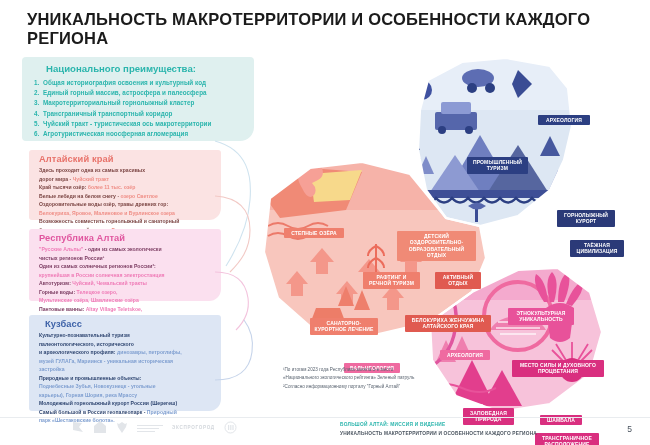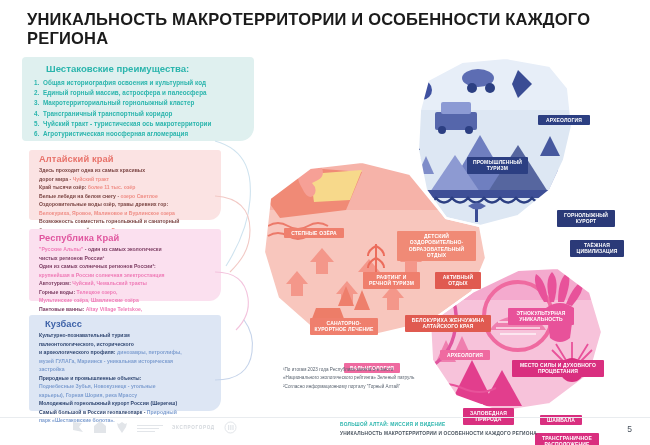--- a/index.html
+++ b/index.html
@@ -138,21 +138,21 @@
     position: absolute; right: 18px; top: 424px;
     font-size: 8.5px; color: #4a545f; font-weight: normal;
   }
 </style>
 </head>
 <body>
 
 <div class="page-title">УНИКАЛЬНОСТЬ МАКРОТЕРРИТОРИИ И ОСОБЕННОСТИ КАЖДОГО РЕГИОНА</div>
 
 <div class="adv-box">
-  <div class="adv-title">Шестаковские преимущества:</div>
+  <div class="adv-title">Национального преимущества:</div>
   <div class="adv-list" id="adv-list">
       <div class="adv-item">
         <span class="adv-num">1.</span>
         <span>Общая историография освоения и культурный код</span>
       </div>
       <div class="adv-item">
         <span class="adv-num">2.</span>
         <span>Единый горный массив, астросфера и палеосфера</span>
       </div>
       <div class="adv-item">
@@ -182,21 +182,21 @@
       <div class="ln">Край тысячи озёр: <em>более 11 тыс. озёр</em></div>
       <div class="ln">Белые лебеди на белом снегу - <em>озеро Светлое</em></div>
       <div class="ln">Оздоровительные воды озёр, травы древних гор:</div>
       <div class="ln"><em>Белокуриха, Яровое, Малиновое и Бурлинское озера</em></div>
       <div class="ln">Возможность совместить горнолыжный и санаторный</div>
       <div class="ln">бальнеологический отдых - <em>Белокуриха.</em></div>
     </div>
 </div>
 
 <div class="card card-respalt">
-  <h3>Республика Край</h3>
+  <h3>Республика Алтай</h3>
   <div class="lines" id="card-1">
       <div class="ln"><em>"Русские Альпы"</em> - один из самых экологически</div>
       <div class="ln">чистых регионов России¹</div>
       <div class="ln">Один из самых солнечных регионов России²:</div>
       <div class="ln"><em>крупнейшая в России солнечная электростанция</em></div>
       <div class="ln">Автотуризм: <em>Чуйский, Чемальский тракты</em></div>
       <div class="ln">Горные воды: <em>Телецкое озеро,</em></div>
       <div class="ln"><em>Мультинские озёра, Шавлинские озёра</em></div>
       <div class="ln">Пантовые ванны: <em>Altay Village Teletskoe,</em></div>
       <div class="ln"><em>Белокуриха, Улуган.</em></div>

